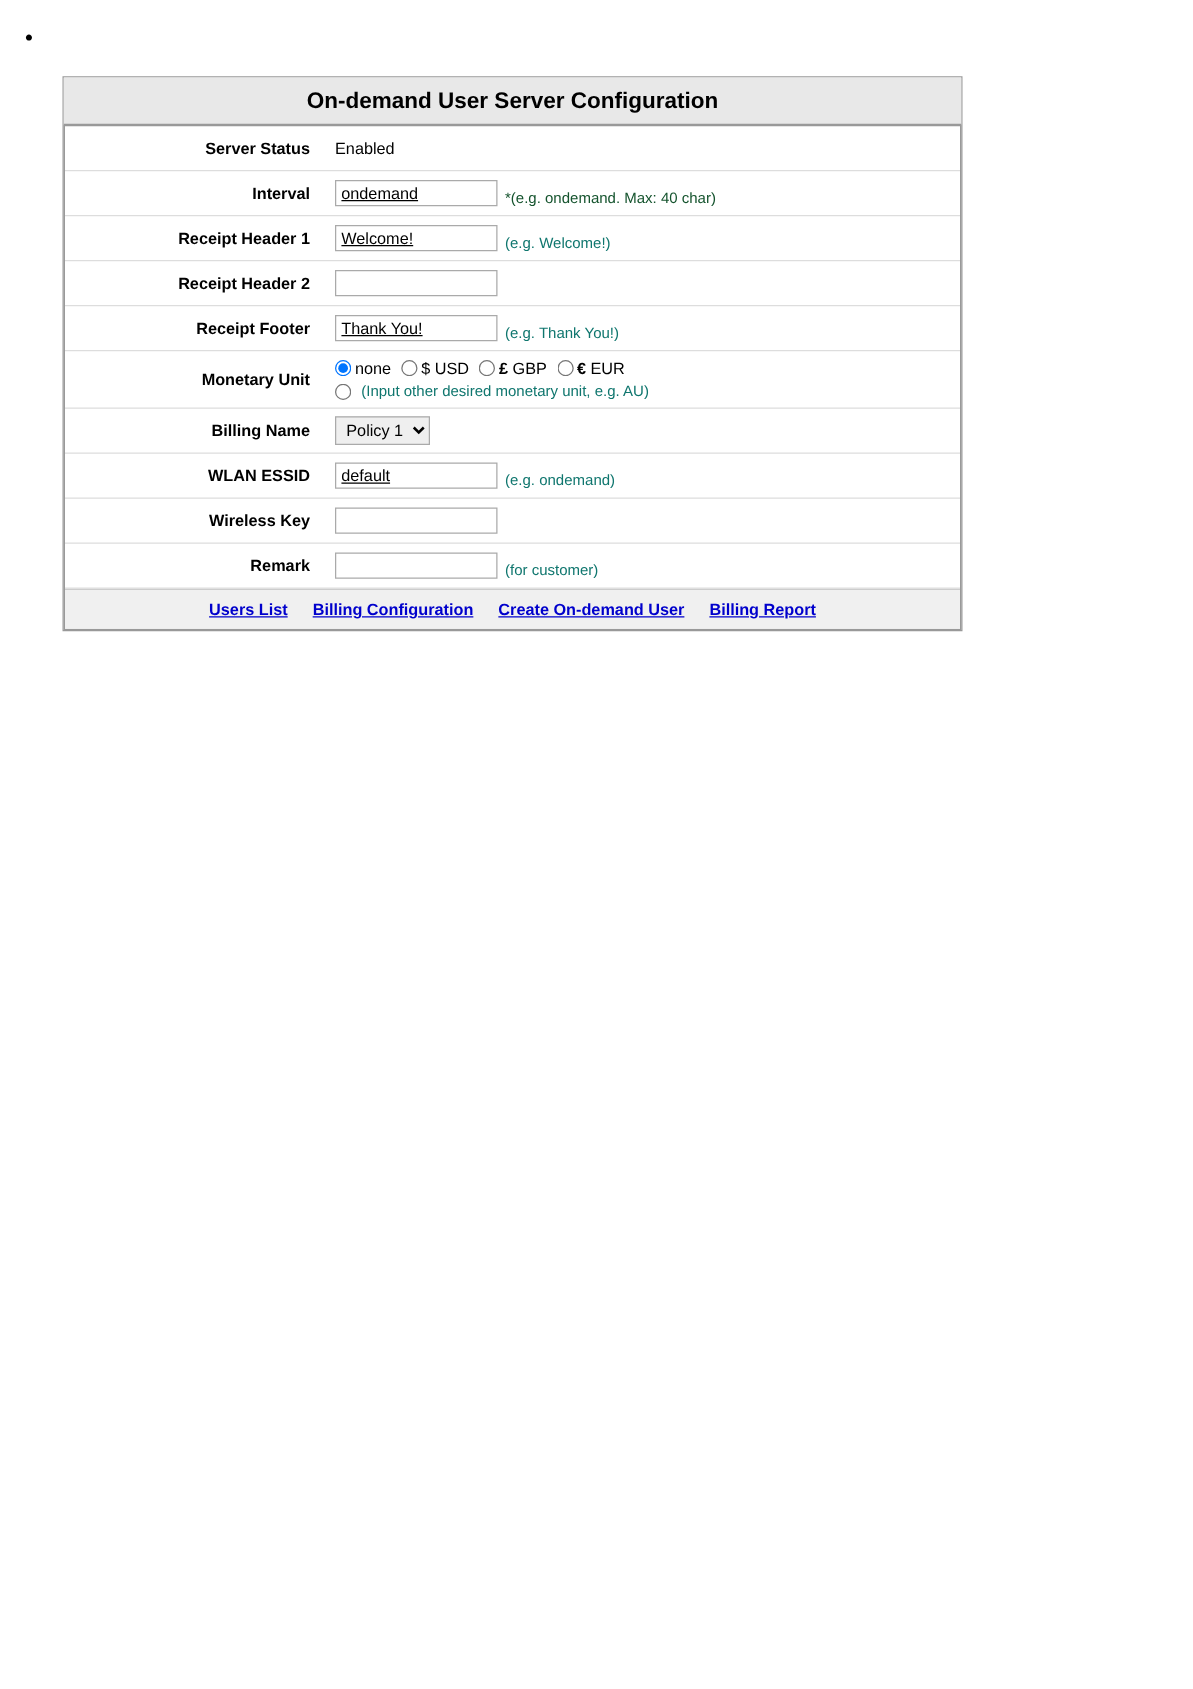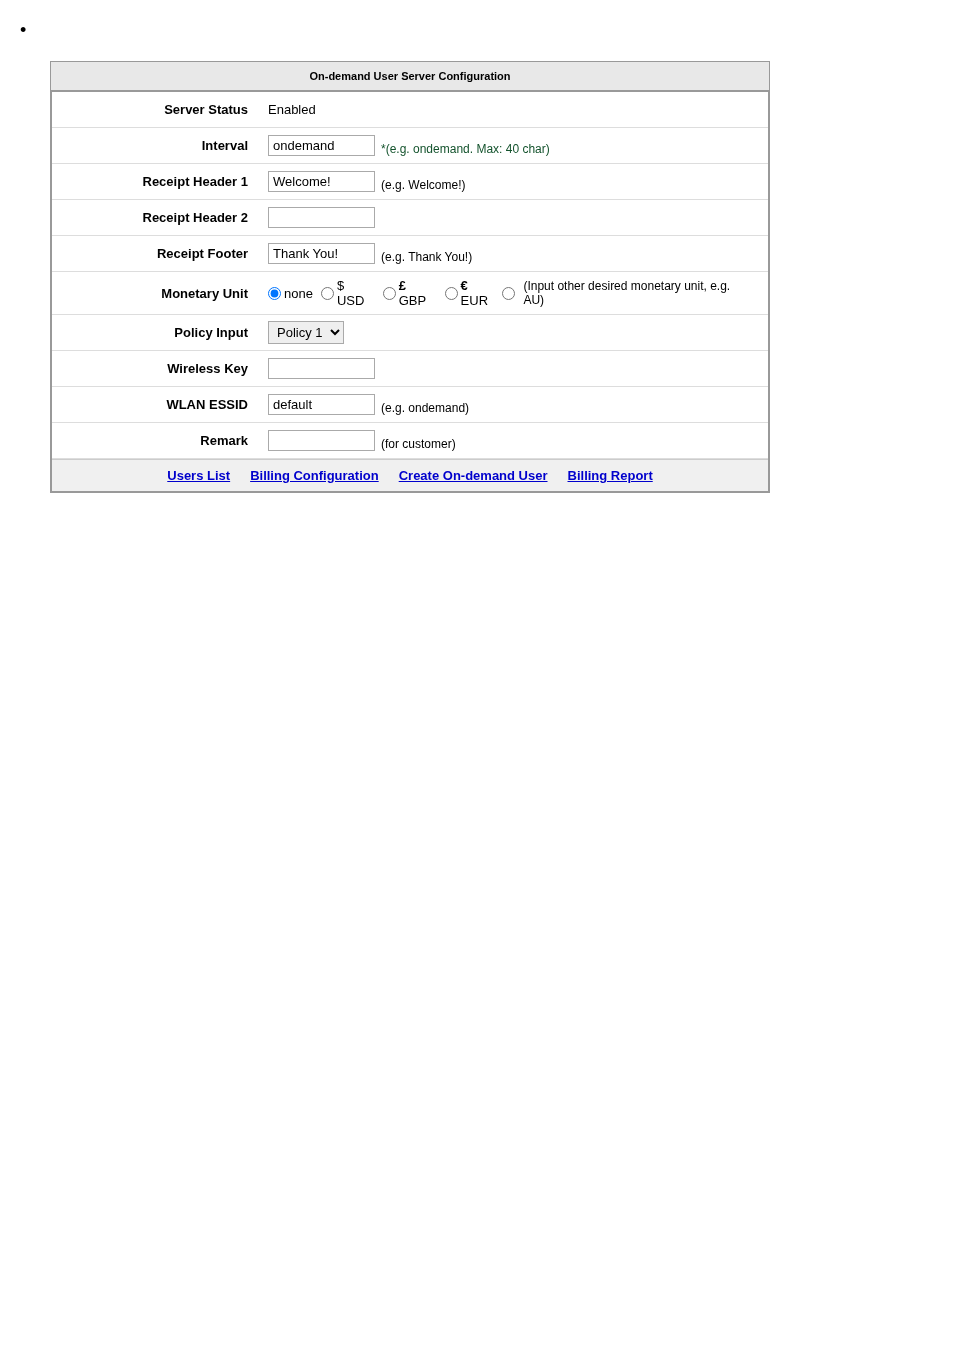--- a/index.html
+++ b/index.html
@@ -12,21 +12,21 @@
     }
     .bullet {
       margin-bottom: 20px;
       font-size: 18px;
     }
     .config-header {
       background: #e8e8e8;
       text-align: center;
       padding: 8px;
       font-weight: bold;
-      font-size: 11px;
+      font-size: 18px;
       border-bottom: 1px solid #999;
     }
     .config-row {
       display: flex;
       align-items: center;
       border-bottom: 1px solid #ddd;
       padding: 6px 16px;
       min-height: 36px;
     }
     .config-row:last-child {
@@ -43,37 +43,39 @@
       flex: 1;
       display: flex;
       align-items: flex-end;
       flex-wrap: wrap;
       gap: 6px;
     }
     .config-input {
       border: 1px solid #aaa;
       padding: 2px 4px;
       font-size: 13px;
-      width: 107px;
+      width: 130px;
+      text-decoration: underline;
     }
     .hint-text {
       color: #14532d;
       font-size: 12px;
     }
     .hint-text-gray {
-      color: #000000;
+      color: #0f766e;
       font-size: 12px;
     }
     .radio-label {
       display: flex;
       align-items: center;
       gap: 3px;
     }
     .monetary-row {
       display: flex;
+      flex-direction: column;
       gap: 4px;
     }
     .monetary-line {
       display: flex;
       align-items: center;
       gap: 8px;
     }
     select {
       border: 1px solid #aaa;
       font-size: 13px;
@@ -176,42 +178,42 @@
             <label class="radio-label">
               <input type="radio" name="monetary" value="other" style="">
             </label>
             <span class="hint-text-gray">(Input other desired monetary unit, e.g. AU)</span>
           </div>
         </div>
       </div>
     </div>
 
     <div class="config-row">
-      <div class="label-cell">Policy Input</div>
+      <div class="label-cell">Billing Name</div>
       <div class="value-cell">
         <select>
           <option>Policy 1</option>
           <option>Policy 2</option>
           <option>Policy 3</option>
         </select>
       </div>
     </div>
 
     <div class="config-row">
-      <div class="label-cell">Wireless Key</div>
-      <div class="value-cell">
-        <input type="text" class="config-input" value="" style="">
-      </div>
-    </div>
-
-    <div class="config-row">
       <div class="label-cell">WLAN ESSID</div>
       <div class="value-cell">
         <input type="text" class="config-input" value="default" style="">
         <span class="hint-text-gray">(e.g. ondemand)</span>
+      </div>
+    </div>
+
+    <div class="config-row">
+      <div class="label-cell">Wireless Key</div>
+      <div class="value-cell">
+        <input type="text" class="config-input" value="" style="">
       </div>
     </div>
 
     <div class="config-row">
       <div class="label-cell">Remark</div>
       <div class="value-cell">
         <input type="text" class="config-input" value="" style="">
         <span class="hint-text-gray">(for customer)</span>
       </div>
     </div>

